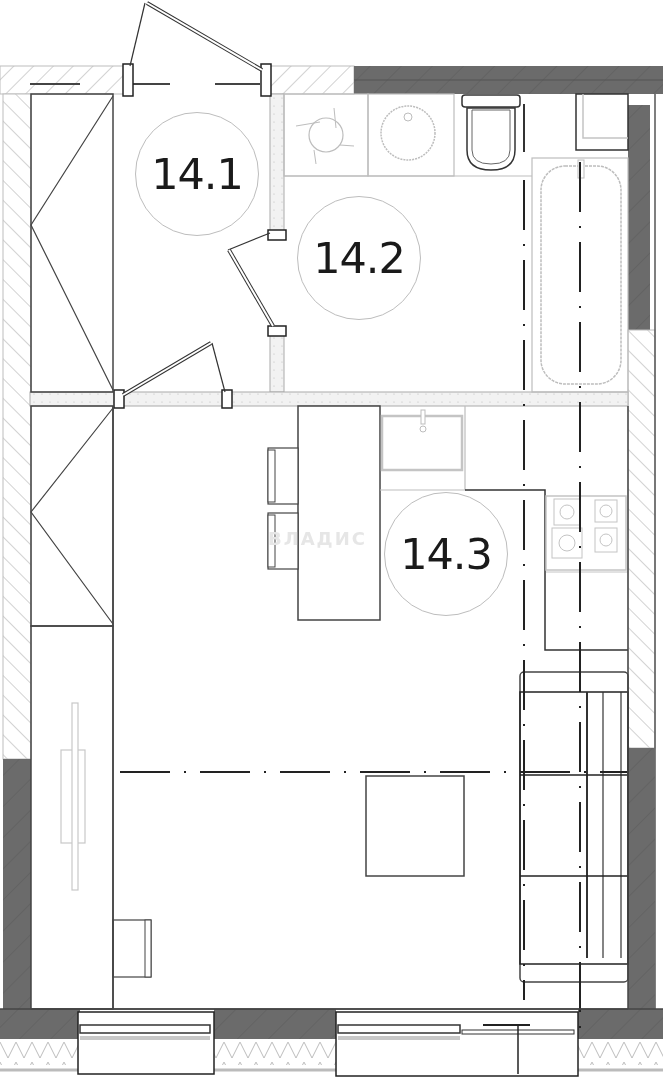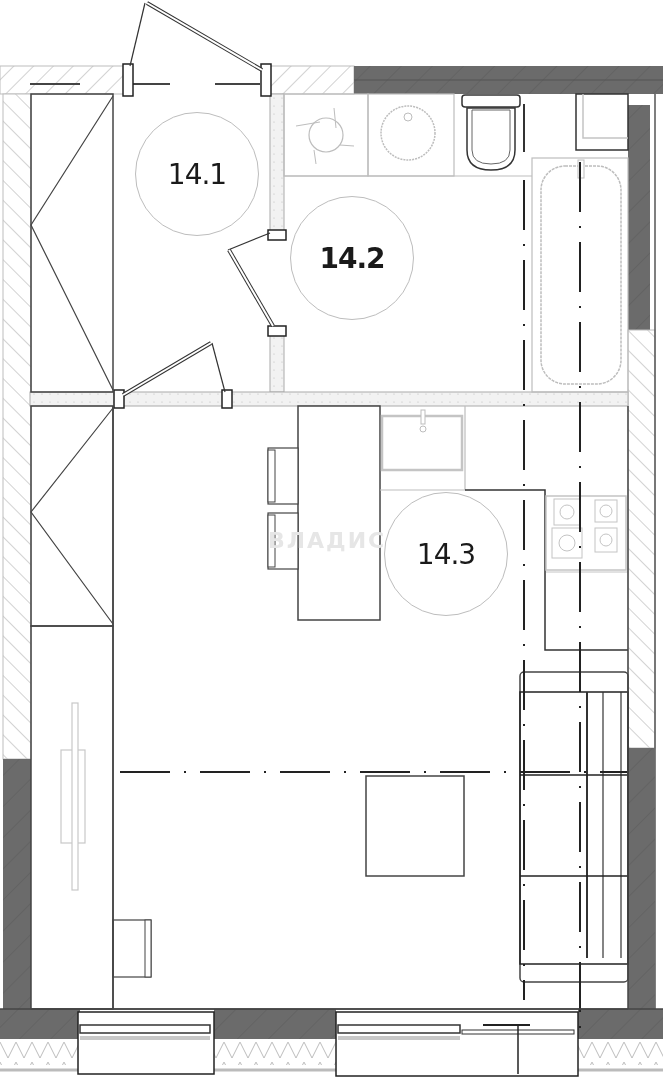--- a/index.html
+++ b/index.html
@@ -1,23 +1,23 @@
 <!DOCTYPE html>
 <html><head>
 <meta charset="utf-8">
 <style>
   html, body { margin: 0; padding: 0; background: #ffffff; }
   body { width: 663px; height: 1080px; position: relative; overflow: hidden;
          font-family: "DejaVu Sans", sans-serif; }
   #plan { position: absolute; left: 0; top: 0; }
   .room-label { position: absolute; width: 120px; height: 120px; border-radius: 50%;
                 border: 1px solid #bdbdbd; display: flex; align-items: center; justify-content: center;
-                font-family: "DejaVu Sans", sans-serif; font-size: 28px; color: #1a1a1a;
+                font-family: "DejaVu Sans", sans-serif; font-size: 43px; color: #1a1a1a;
                 letter-spacing: -1px; box-sizing: border-box; }
-  .watermark { position: absolute; left: 268px; top: 528px; font-size: 22px; color: #e6e6e6;
+  .watermark { position: absolute; left: 268px; top: 528px; font-size: 18px; color: #e6e6e6;
                font-weight: bold; letter-spacing: 2px; font-family: "DejaVu Sans", sans-serif; }
 </style>
 </head>
 <body>
 
 <svg id="plan" width="663" height="1080" viewBox="0 0 663 1080" xmlns="http://www.w3.org/2000/svg">
   <defs>
     <pattern id="hatchLight" patternUnits="userSpaceOnUse" width="14" height="14" patternTransform="rotate(45)">
       <rect width="14" height="14" fill="#ffffff"></rect>
       <line x1="0" y1="0" x2="0" y2="14" stroke="#c4c4c4" stroke-width="1.5"></line>
@@ -231,18 +231,18 @@
     <line x1="31" y1="1009" x2="628" y2="1009"></line>
     <line x1="628" y1="406" x2="628" y2="1009"></line>
   </g>
 </svg>
 
 <div class="watermark">ВЛАДИС</div>
 
 <div class="room-label" style="left:135px; top:112px; width:124px; height:124px;">
   <span>14.1</span>
 </div>
-<div class="room-label" style="left:290px; top:196px; width:124px; height:124px;font-weight:bold;">
+<div class="room-label" style="left:297px; top:196px; width:124px; height:124px;">
   <span>14.2</span>
 </div>
 <div class="room-label" style="left:384px; top:492px; width:124px; height:124px;">
   <span>14.3</span>
 </div>
 
 </body></html>

